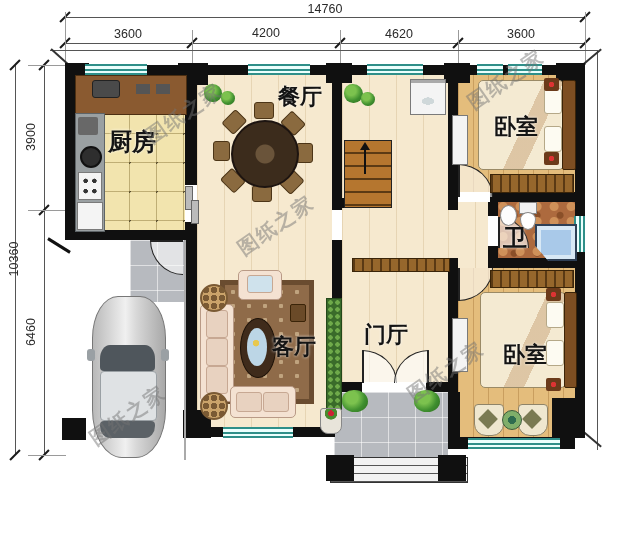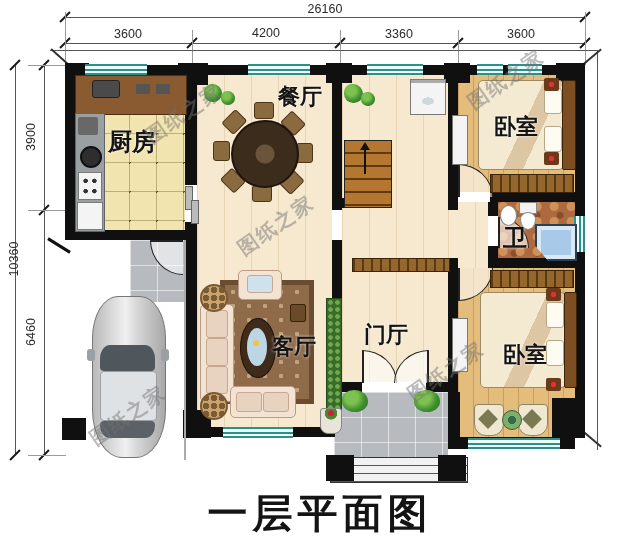--- a/index.html
+++ b/index.html
@@ -37,24 +37,24 @@
   .bayseat i{position:absolute;left:6px;top:7px;width:14px;height:14px;background:#7a7a52;transform:rotate(45deg);display:block;}
   .whitebox{position:absolute;background:#f4f4f4;border:1px solid #7a7a7a;}
 </style>
 </head>
 <body>
 
 <div id="plan">
 
   <div class="dline" style="left:65px;top:17px;width:520px;height:1px;"></div>
   <div class="dline" style="left:65px;top:43px;width:520px;height:1px;"></div>
-  <div class="dimtxt" style="left:295px;top:2px;width:60px;">26160</div>
+  <div class="dimtxt" style="left:295px;top:2px;width:60px;">14760</div>
   <div class="dimtxt" style="left:104px;top:27px;width:48px;">3600</div>
   <div class="dimtxt" style="left:242px;top:26px;width:48px;">4200</div>
-  <div class="dimtxt" style="left:375px;top:27px;width:48px;">3360</div>
+  <div class="dimtxt" style="left:375px;top:27px;width:48px;">4620</div>
   <div class="dimtxt" style="left:497px;top:27px;width:48px;">3600</div>
   <div class="tick" style="left:58px;top:16px;"></div>
   <div class="tick" style="left:578px;top:16px;"></div>
   <div class="tick" style="left:58px;top:42px;"></div>
   <div class="tick" style="left:185px;top:42px;"></div>
   <div class="tick" style="left:333px;top:42px;"></div>
   <div class="tick" style="left:451px;top:42px;"></div>
   <div class="tick" style="left:578px;top:42px;"></div>
   <div class="ext" style="left:65px;top:12px;width:1px;height:53px;"></div>
   <div class="ext" style="left:585px;top:12px;width:1px;height:53px;"></div>
@@ -269,15 +269,14 @@
   <div class="lbl" style="left:272px;top:332px;font-size:22px;">客厅</div>
   <div class="lbl" style="left:364px;top:320px;font-size:22px;">门厅</div>
   <div class="lbl" style="left:503px;top:340px;font-size:22px;">卧室</div>
 
   <div class="wm" style="left:140px;top:100px;">图纸之家</div>
   <div class="wm" style="left:462px;top:66px;">图纸之家</div>
   <div class="wm" style="left:232px;top:212px;">图纸之家</div>
   <div class="wm" style="left:402px;top:358px;">图纸之家</div>
   <div class="wm" style="left:84px;top:402px;">图纸之家</div>
 
-  <div class="lbl" style="left:0;top:486px;width:640px;text-align:center;font-size:40px;font-weight:900;letter-spacing:5px;">一层平面图</div>
 
 </div>
 
 </body></html>

